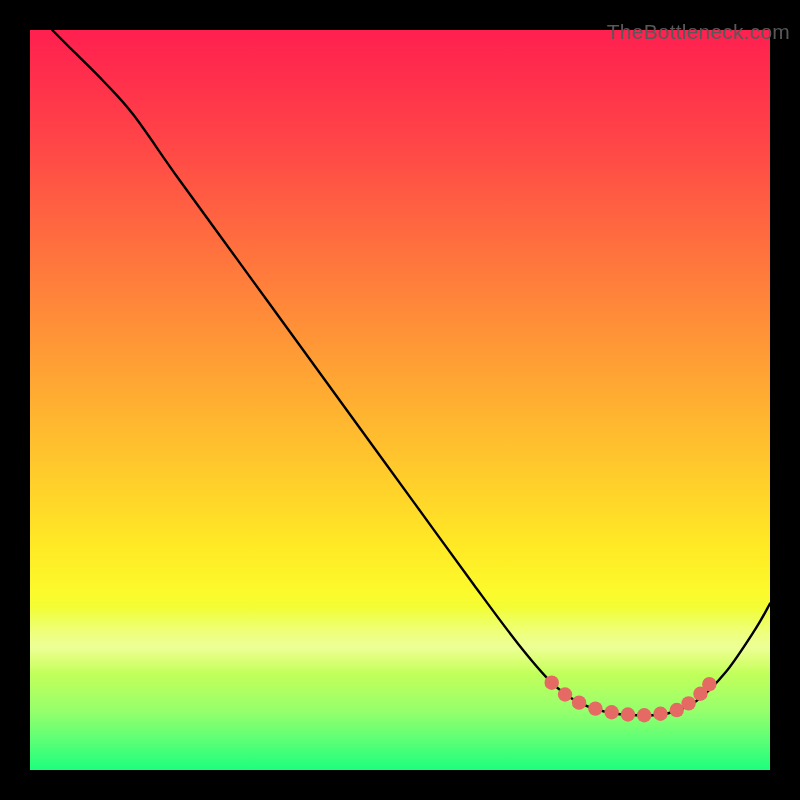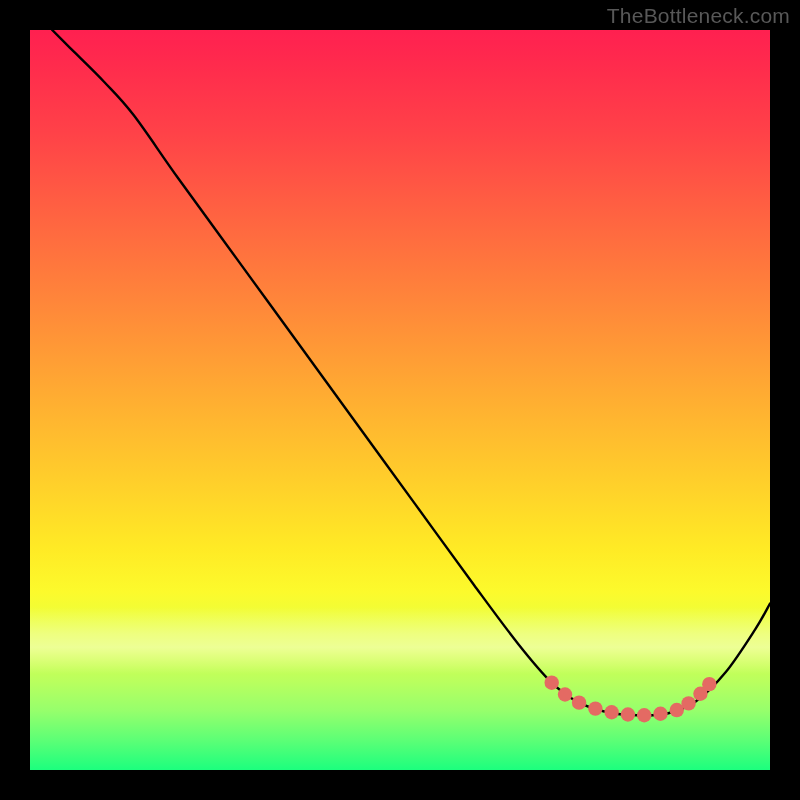--- a/index.html
+++ b/index.html
@@ -12,21 +12,21 @@
     font-family: Arial, Helvetica, sans-serif;
   }
   .stage {
     position: relative;
     width: 800px;
     height: 800px;
     background: #000;
   }
   .watermark {
     position: absolute;
-    top: 4px;
+    top: 20px;
     right: 10px;
     color: #585858;
     font-size: 21px;
     font-weight: 500;
     letter-spacing: 0.2px;
     z-index: 10;
     margin-left: 32px;
   }
   .plot-area {
     position: absolute;

